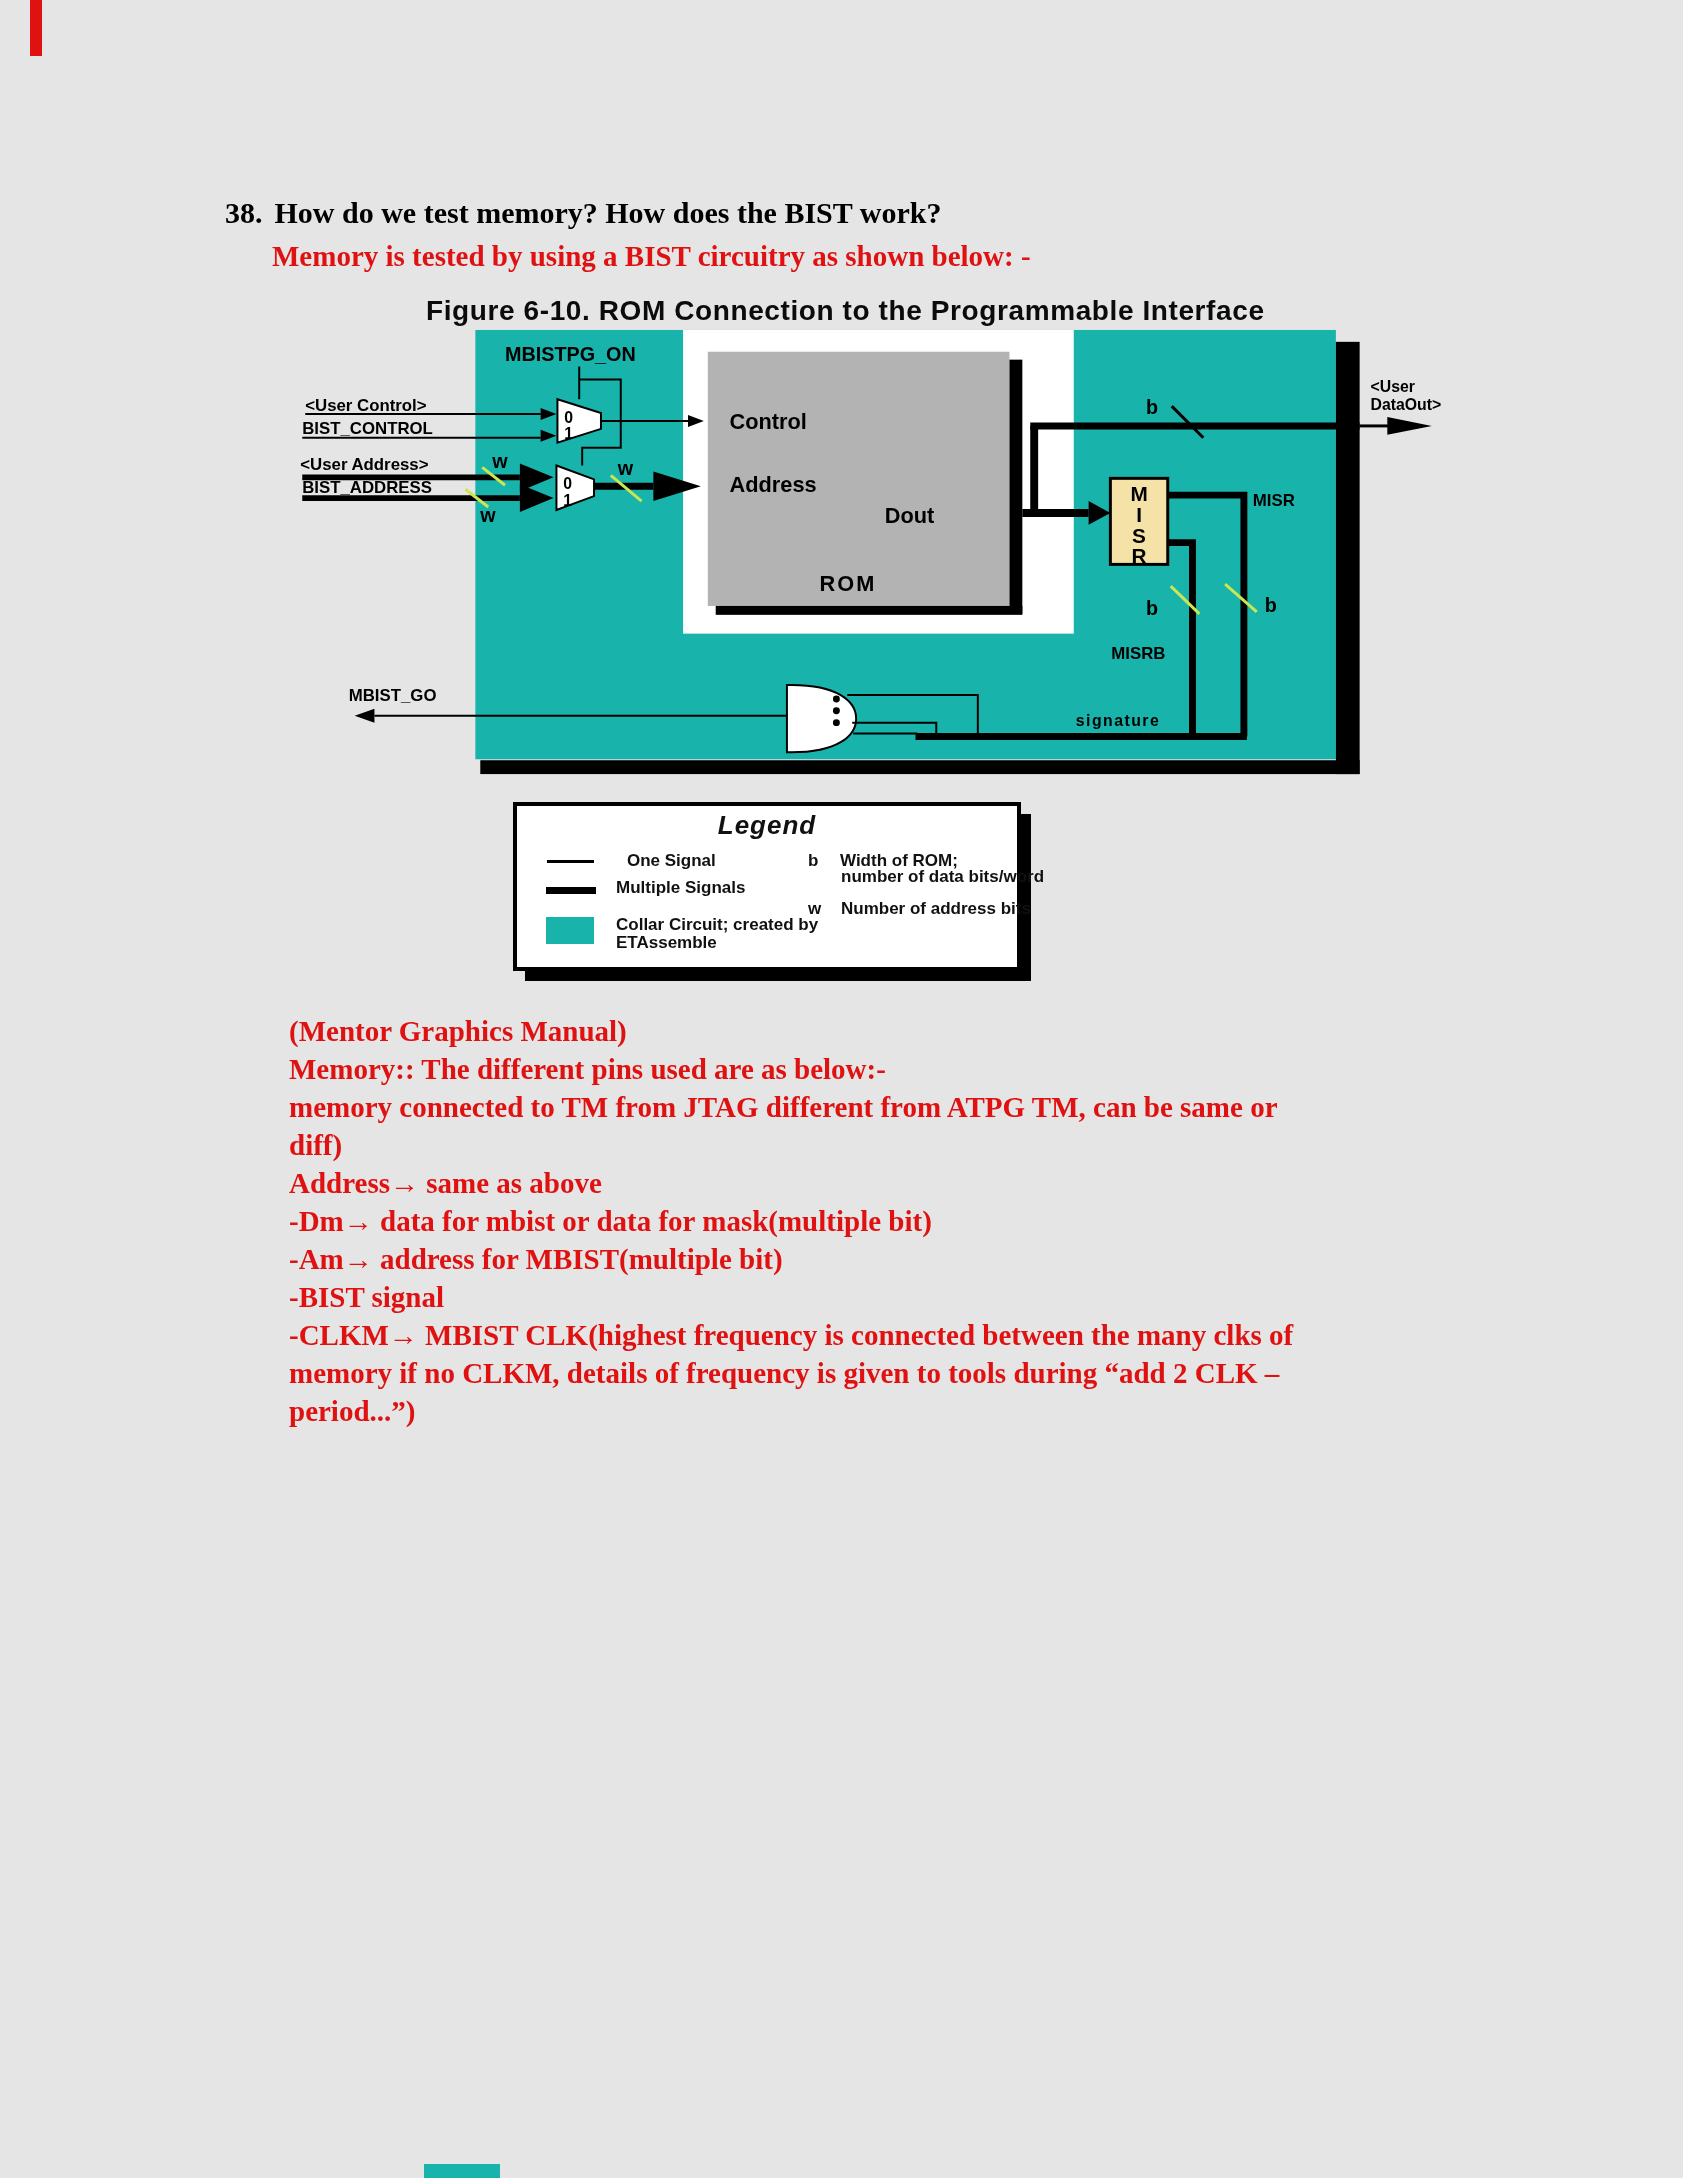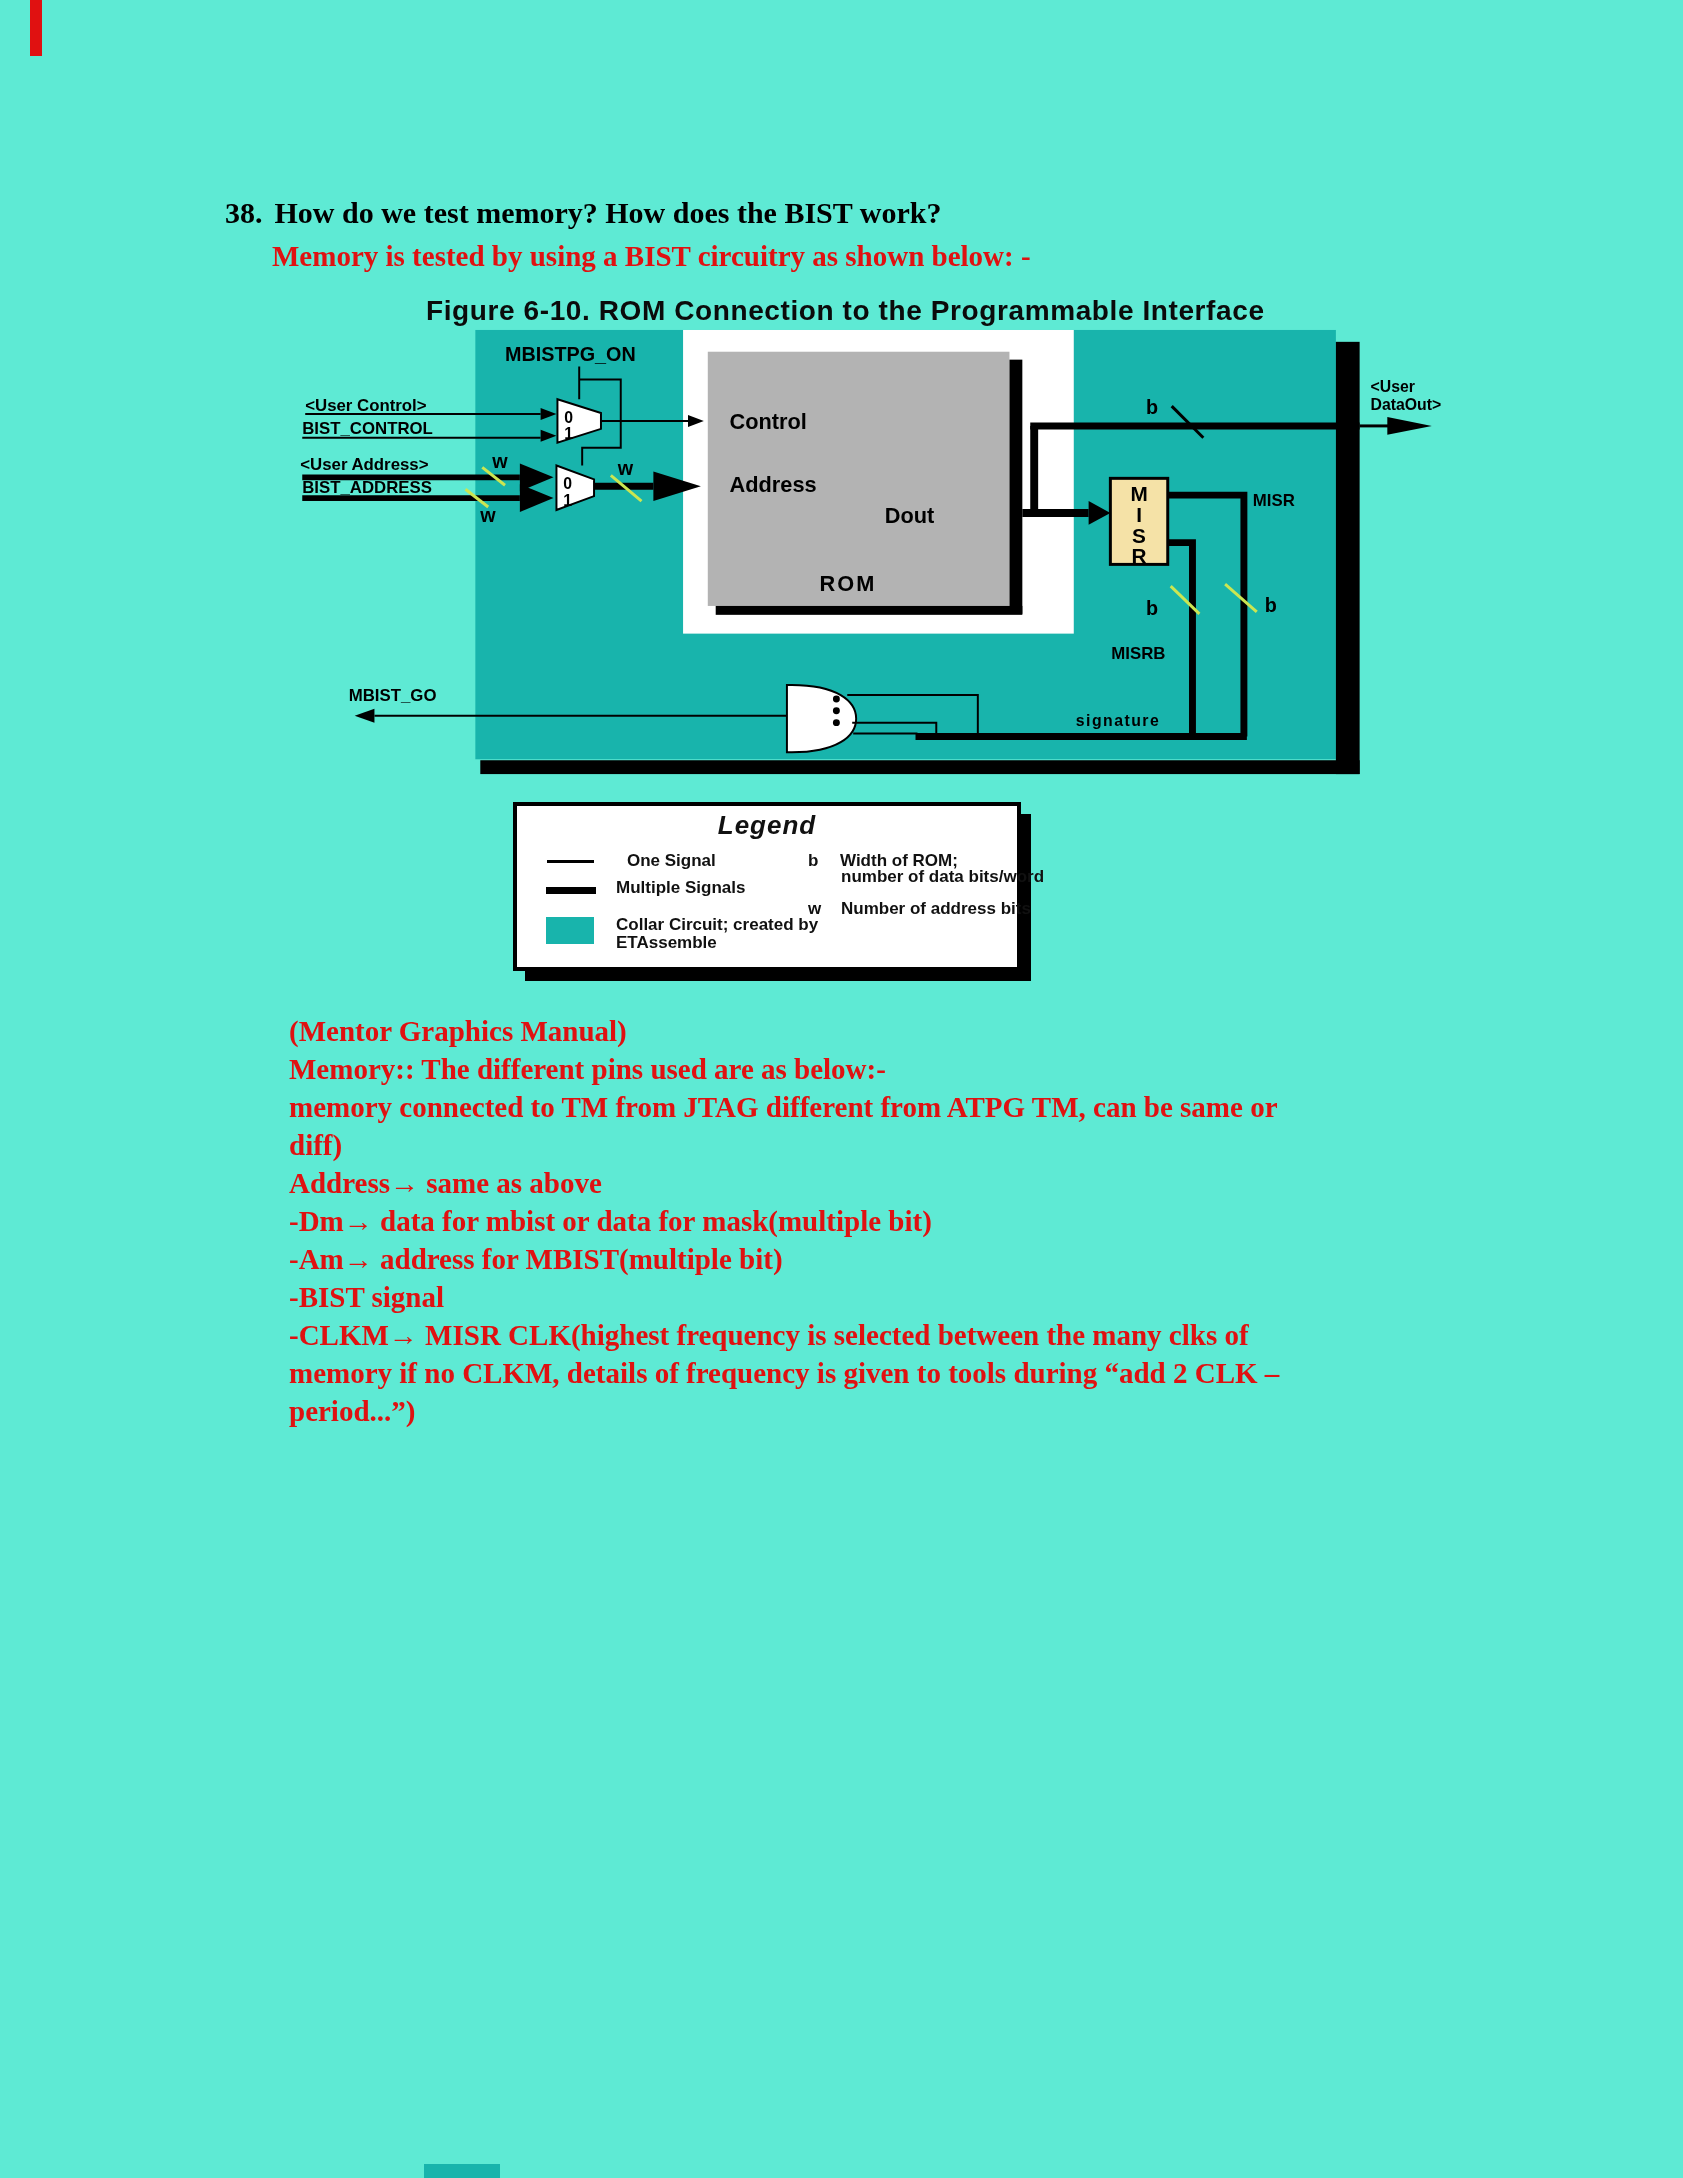--- a/index.html
+++ b/index.html
@@ -1,16 +1,16 @@
 <!DOCTYPE html>
 <html><head>
 <meta charset="utf-8">
 <style>
   html,body{margin:0;padding:0;background:#fff;}
-  .page{position:relative;width:1683px;height:2178px;background:#5eead4;overflow:hidden;
+  .page{position:relative;width:1683px;height:2178px;background:#e5e5e5;overflow:hidden;
         font-family:"Liberation Serif",serif;}
   .artifact{position:absolute;}
   .question-row{position:absolute;left:225px;top:196px;font-weight:bold;font-size:30px;color:#000;
         white-space:nowrap;}
   .question-row .qnum{margin-right:12px;}
   .answer-intro{position:absolute;left:272px;top:240px;font-weight:bold;font-size:29px;color:#e01111;
         white-space:nowrap;}
   .figure-title{position:absolute;left:426px;top:295px;font-family:"Liberation Sans",sans-serif;
         font-weight:bold;font-size:28px;color:#0b0b0b;letter-spacing:0.6px;white-space:nowrap;}
   .diagram{position:absolute;left:297px;top:327px;}
@@ -159,19 +159,19 @@
 
   <div class="notes">
     <div>(Mentor Graphics Manual)</div>
     <div>Memory:: The different pins used are as below:-</div>
     <div>memory connected to TM from JTAG different from ATPG TM, can be same or</div>
     <div>diff)</div>
     <div>Address→ same as above</div>
     <div>-Dm→ data for mbist or data for mask(multiple bit)</div>
     <div>-Am→ address for MBIST(multiple bit)</div>
     <div>-BIST signal</div>
-    <div>-CLKM→  MISR CLK(highest frequency is selected between the many clks of</div>
+    <div>-CLKM→  MBIST CLK(highest frequency is connected between the many clks of</div>
     <div>memory if no CLKM, details of frequency is given to tools during “add 2 CLK –</div>
     <div>period...”)</div>
   </div>
 
 </div>
 
 
 </body></html>

